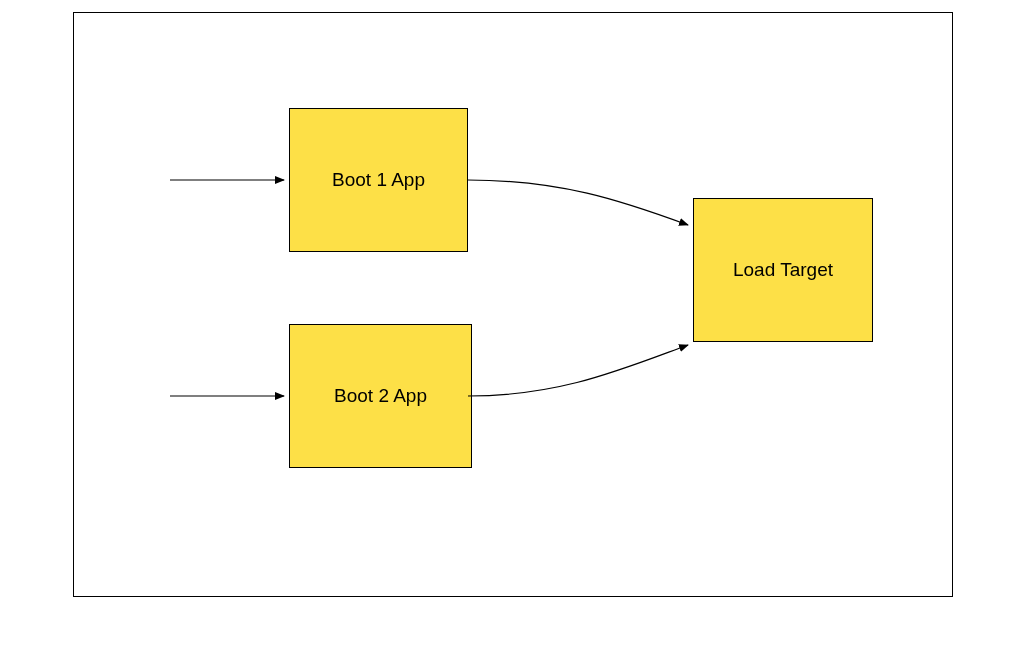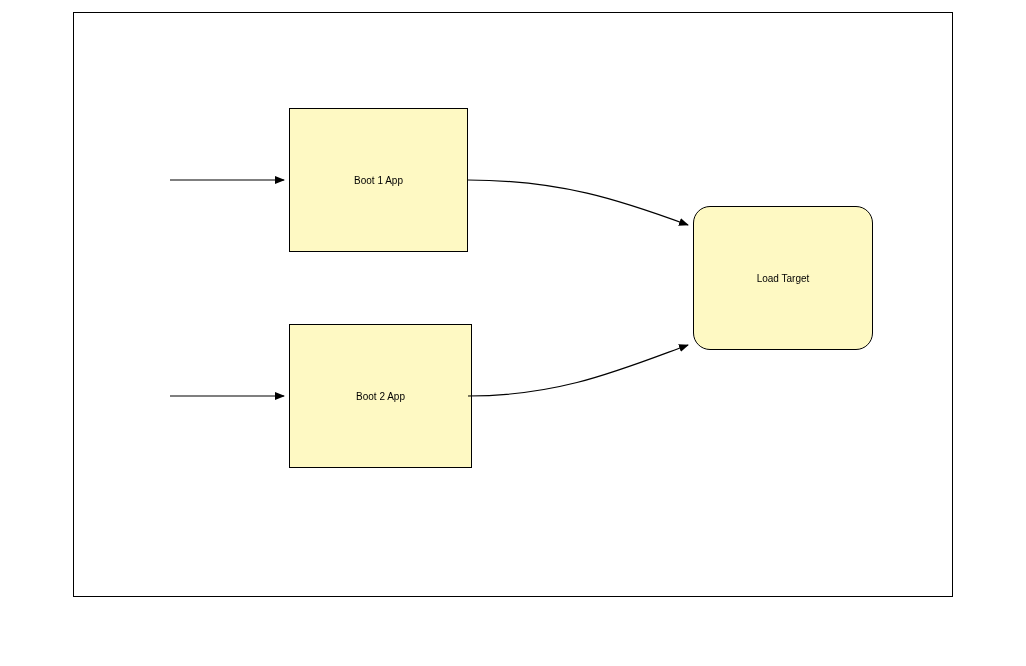--- a/index.html
+++ b/index.html
@@ -19,46 +19,45 @@
       left: 73px;
       top: 12px;
       width: 880px;
       height: 585px;
       border: 1.5px solid #000;
       background: #fff;
     }
     .node-box {
       position: absolute;
       border: 1.5px solid #000;
-      background: #fef9c3;
+      background: #fde047;
       display: flex;
       align-items: center;
       justify-content: center;
-      font-size: 10px;
+      font-size: 19px;
       color: #000;
       text-align: right;
     }
     .boot1 {
       left: 289px;
       top: 108px;
       width: 179px;
       height: 144px;
     }
     .boot2 {
       left: 289px;
       top: 324px;
       width: 183px;
       height: 144px;
     }
     .target {
       left: 693px;
-      top: 206px;
+      top: 198px;
       width: 180px;
       height: 144px;
-      border-radius: 17px;
     }
     svg.connectors {
       position: absolute;
       left: 0;
       top: 0;
       width: 1026px;
       height: 666px;
       pointer-events: none;
     }
   </style>

